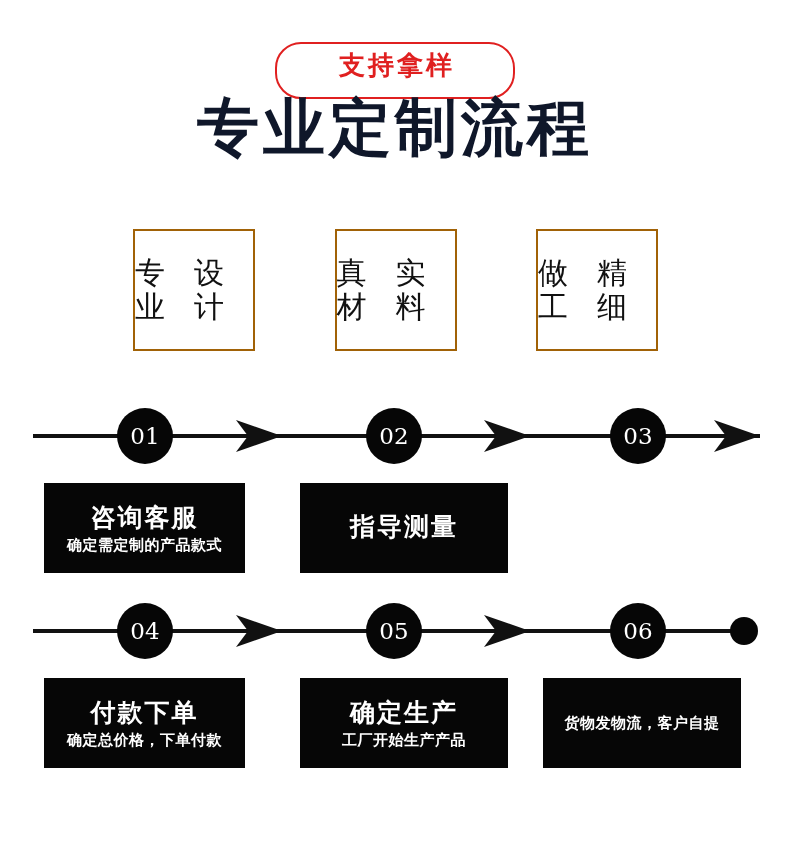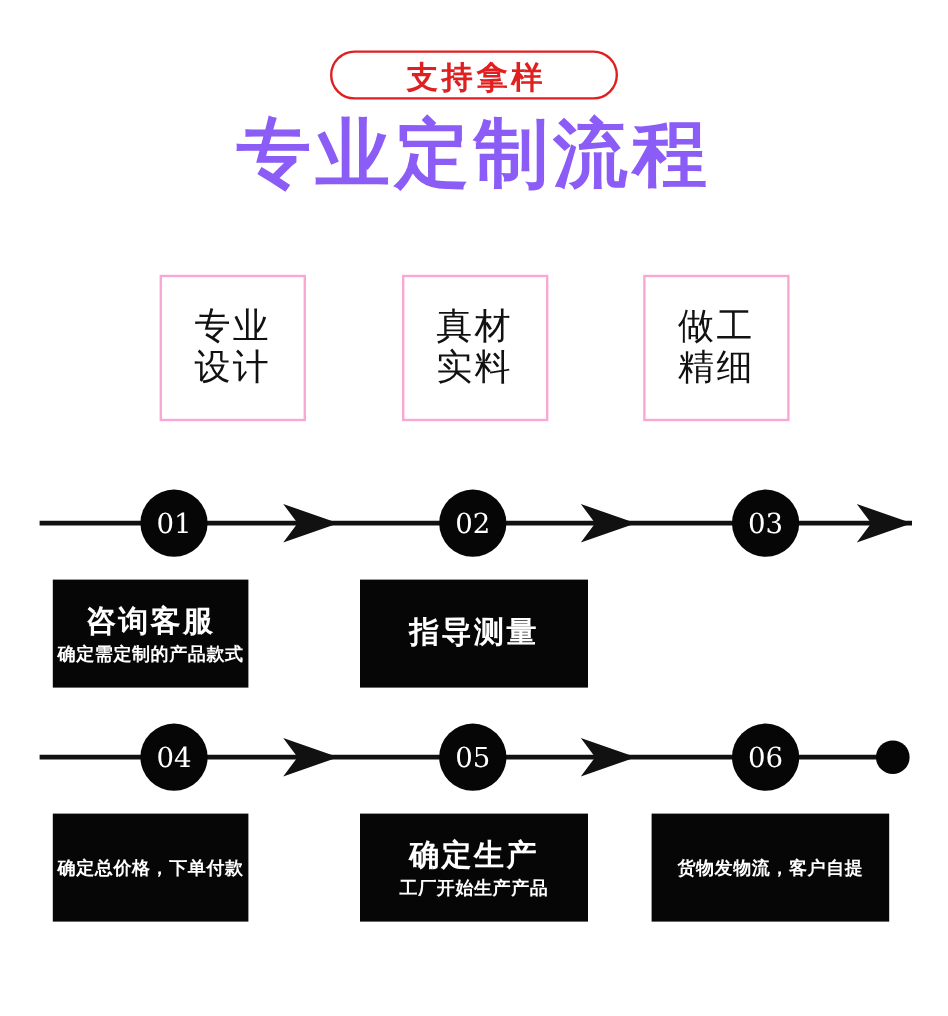--- a/index.html
+++ b/index.html
@@ -25,60 +25,60 @@
     text-align: center;
   }
   .badge {
     display: inline-block;
     border: 2px solid #e02020;
     border-radius: 26px;
     color: #e02020;
     font-size: 26px;
     font-weight: 700;
     letter-spacing: 3px;
-    padding: 6px 40px 0 44px;
+    padding: 6px 40px 16px 44px;
     line-height: 1.2;
     box-sizing: border-box;
     min-width: 240px;
   }
 
   
   #title {
     position: absolute;
     left: 0;
     top: 92px;
     width: 790px;
     text-align: center;
     font-size: 62px;
     font-weight: 700;
     letter-spacing: 4px;
-    color: #8b5cf6;
+    color: #0f172a;
     line-height: 1.15;
   }
 
   
   #features {
     position: absolute;
     left: 133px;
     top: 229px;
     width: 525px;
     height: 122px;
     display: flex;
     justify-content: space-between;
   }
   .feature-box {
     width: 122px;
     height: 122px;
     box-sizing: border-box;
-    border: 2px solid #f9a8d4;
+    border: 2px solid #a16207;
     background: #ffffff;
     display: flex;
-    flex-direction: column;
+    flex-direction: row;
     align-items: center;
-    justify-content: center;
+    justify-content: flex-start;
     line-height: 1.12;
   }
   .feature-line {
     font-size: 30px;
     font-weight: 400;
     letter-spacing: 2px;
     color: #111111;
   }
 
   
@@ -106,22 +106,22 @@
     position: absolute;
     height: 90px;
     background: #060606;
     color: #ffffff;
     display: flex;
     flex-direction: column;
     align-items: center;
     justify-content: center;
     box-sizing: border-box;
   }
-  .card-1 { left: 44px;  width: 163px; }
-  .card-2 { left: 300px; width: 190px; }
+  .card-1 { left: 44px;  width: 201px; }
+  .card-2 { left: 300px; width: 208px; }
   .card-3 { left: 543px; width: 198px; }
 
   .card-title {
     font-size: 25px;
     font-weight: 700;
     letter-spacing: 2px;
     line-height: 1.25;
     margin-bottom: 3px;
   }
   .card-sub {
@@ -216,20 +216,21 @@
     <circle cx="638" cy="30" r="28" fill="#060606"></circle>
     <text class="num-text" x="638" y="38" text-anchor="middle">06</text>
 
     <circle cx="744" cy="30" r="14" fill="#060606"></circle>
   </svg>
 </div>
 
 <div class="card-row" id="card-row-2">
 
   <div class="step-card card-1">
+    <div class="card-title">付款下单</div>
     <div class="card-sub">确定总价格，下单付款</div>
   </div>
 
   <div class="step-card card-2">
     <div class="card-title">确定生产</div>
     <div class="card-sub">工厂开始生产产品</div>
   </div>
 
   <div class="step-card card-3">
     <div class="card-sub">货物发物流，客户自提</div>

